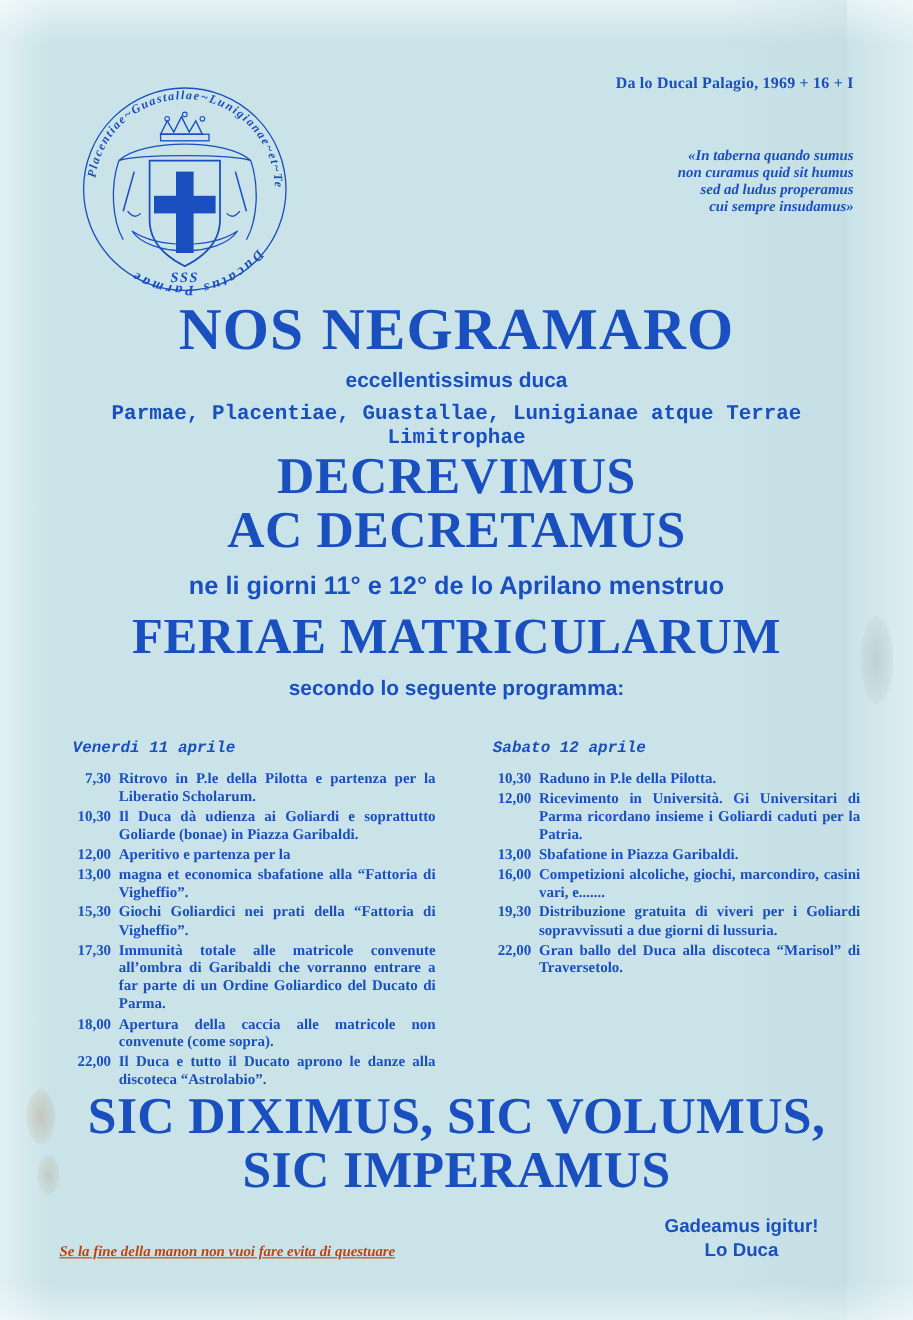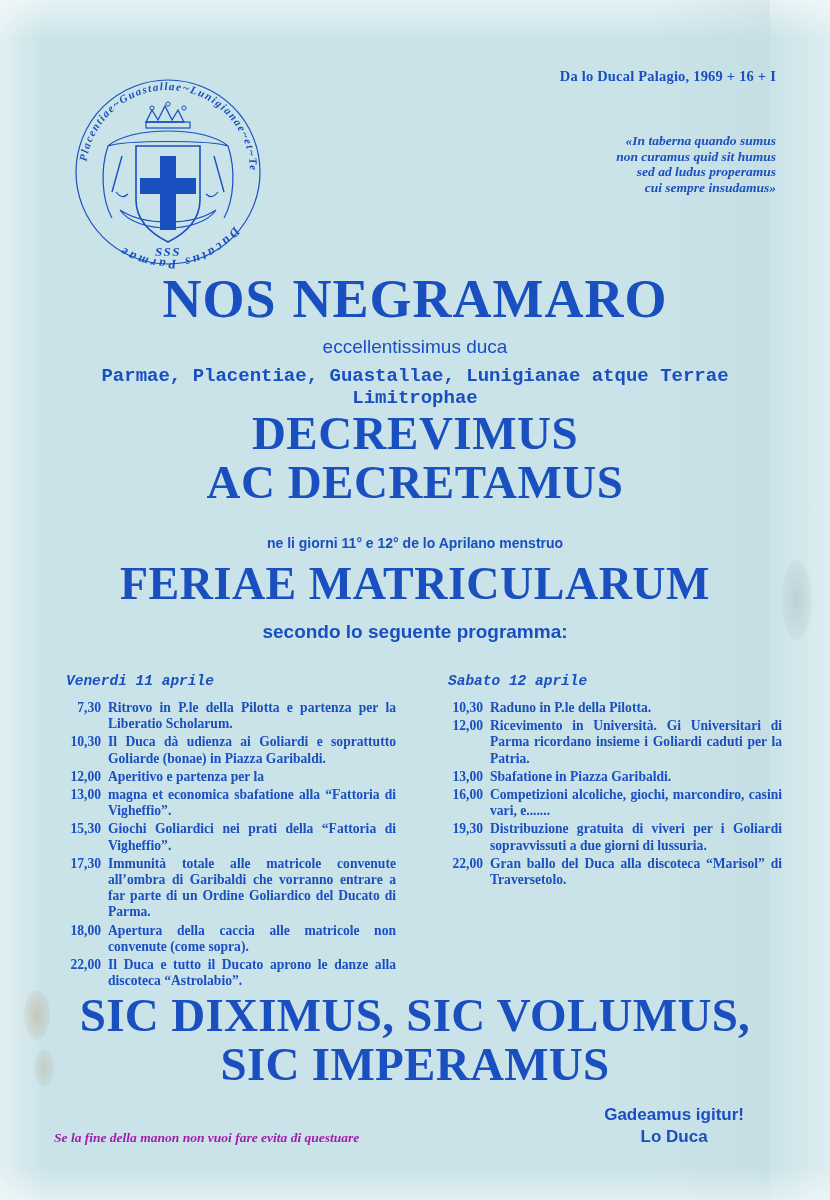--- a/index.html
+++ b/index.html
@@ -119,45 +119,45 @@
     font-weight: bold;
     font-size: 54px;
     line-height: 58px;
     letter-spacing: 1px;
     color: #1a4fc0;
   }
   .nos-line .gap { display: inline-block; width: 16px; }
   .subtitle-1 {
     margin-top: 8px;
     font-family: "Liberation Sans", sans-serif;
-    font-weight: normal;
+    font-weight: bold;
     font-size: 19px;
     color: #1a4fc0;
   }
   .subtitle-2 {
     margin-top: 7px;
     font-family: Liberation Mono, monospace;
     font-weight: bold;
     font-size: 19px;
     color: #1a4fc0;
   }
   .decree {
     margin-top: 0;
     font-family: "Liberation Serif", serif;
     font-weight: bold;
     font-size: 47px;
     line-height: 49px;
     letter-spacing: 0.5px;
     color: #1a4fc0;
   }
   .dates-line {
-    margin-top: 28px;
+    margin-top: 12px;
     font-family: "Liberation Sans", sans-serif;
     font-weight: bold;
-    font-size: 14px;
+    font-size: 23px;
     color: #1a4fc0;
   }
   .feriae {
     margin-top: 8px;
     font-family: "Liberation Serif", serif;
     font-weight: bold;
     font-size: 46px;
     line-height: 50px;
     letter-spacing: 0.5px;
     color: #1a4fc0;
@@ -238,21 +238,22 @@
     color: #1a4fc0;
   }
   .footnote {
     position: absolute;
     left: 6px;
     top: 1094px;
     font-family: "Liberation Serif", serif;
     font-style: italic;
     font-weight: bold;
     font-size: 13.5px;
-    color: #a21caf;
+    color: #c2410c;
+    text-decoration: underline;
   }
 </style>
 </head>
 <body>
 
 <div id="poster">
 
   <div class="sheen sheen-a"></div>
   <div class="sheen sheen-b"></div>
   <div class="sheen sheen-d"></div>

